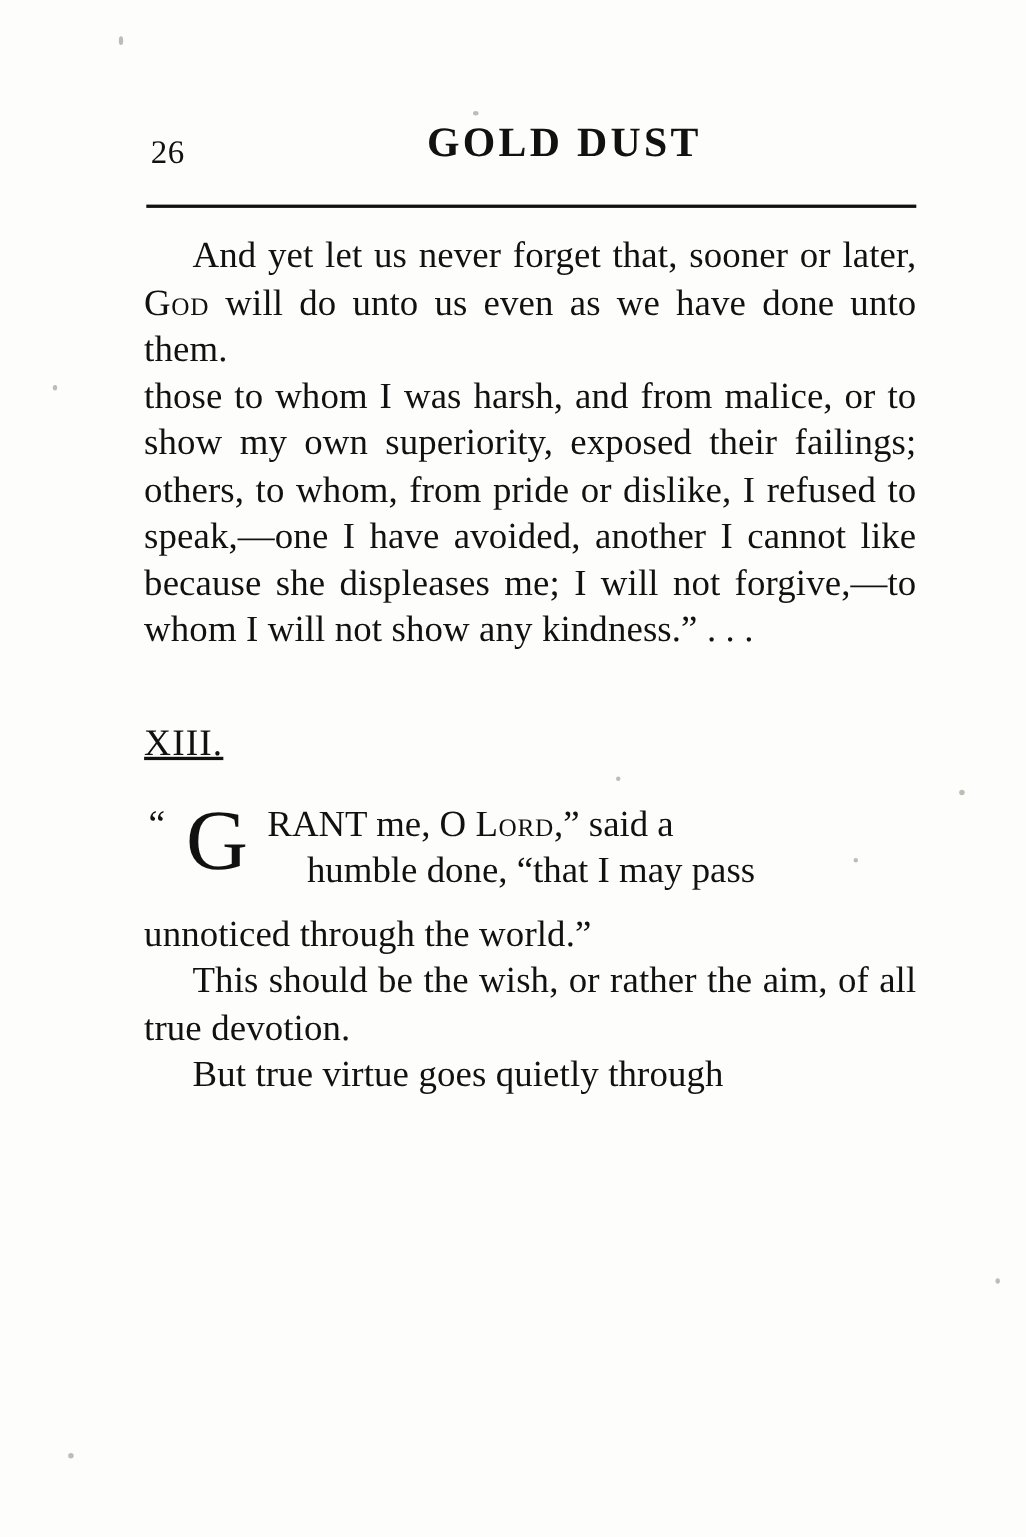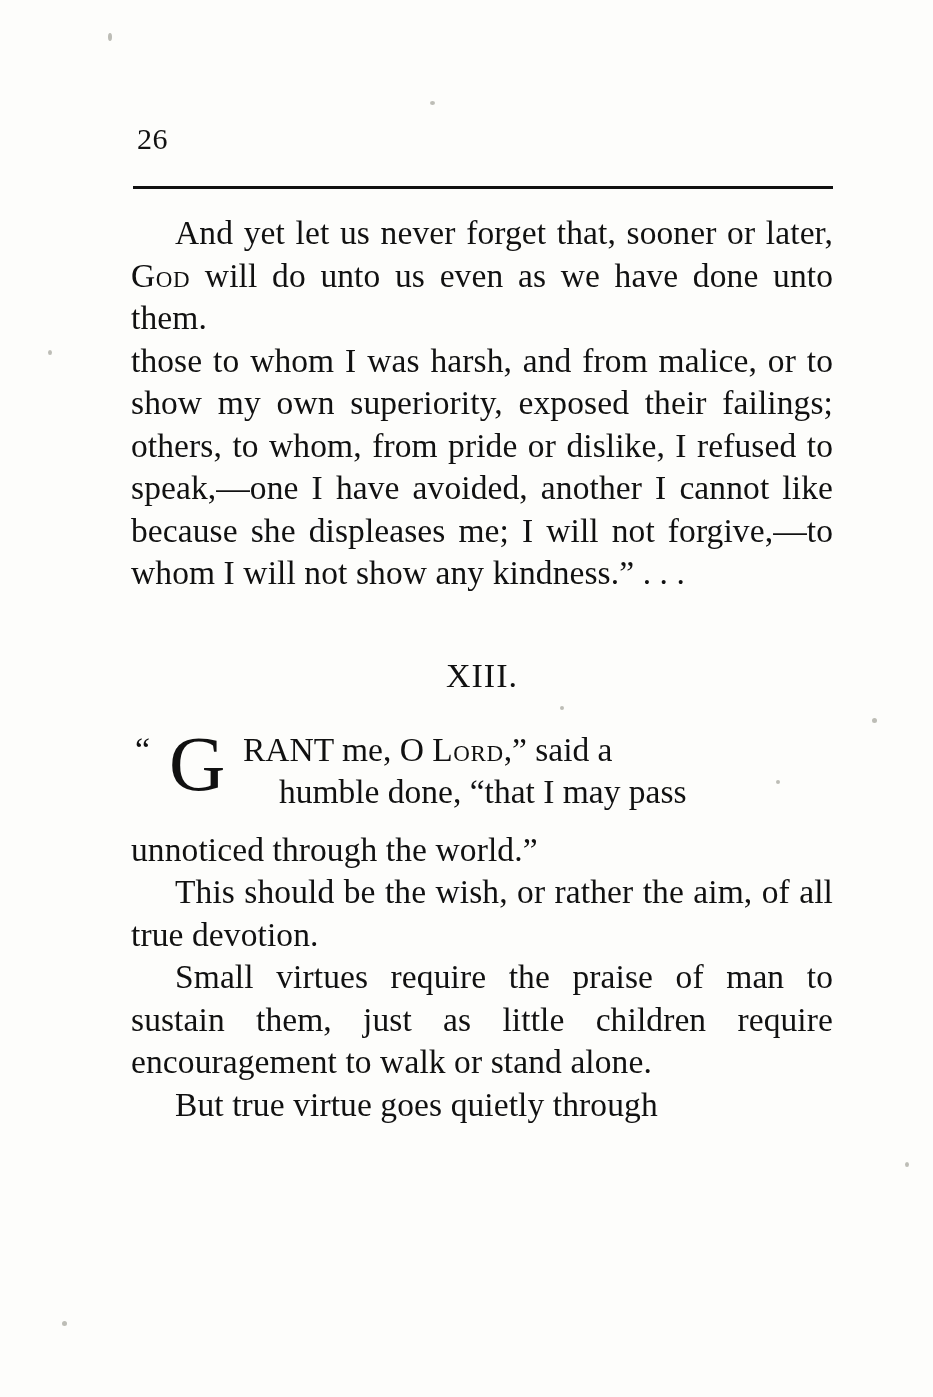--- a/index.html
+++ b/index.html
@@ -75,23 +75,23 @@
     text-indent: 44px;
   }
   .sc {
     font-variant: small-caps;
     letter-spacing: 0.6px;
   }
   .chapter-num {
     margin: 0;
     padding-top: 62px;
     padding-bottom: 34px;
-    text-align: center;
     font-size: 34px;
     letter-spacing: 1px;
+    text-decoration: underline;
   }
   .dropcap-block {
     position: relative;
     min-height: 96px;
   }
   .dropcap-block p {
     margin: 0;
     font-size: 33.5px;
     line-height: 42.5px;
     text-align: justify;
@@ -135,20 +135,21 @@
   <span class="speck" style="left:430px;top:101px;width:5px;height:4px;"></span>
   <span class="speck" style="left:48px;top:350px;width:4px;height:5px;"></span>
   <span class="speck" style="left:872px;top:718px;width:5px;height:5px;"></span>
   <span class="speck" style="left:560px;top:706px;width:4px;height:4px;"></span>
   <span class="speck" style="left:776px;top:780px;width:4px;height:4px;"></span>
   <span class="speck" style="left:62px;top:1321px;width:5px;height:5px;"></span>
   <span class="speck" style="left:905px;top:1162px;width:4px;height:5px;"></span>
 
   <div class="header">
     <div class="folio">26</div>
+    <div class="running-title">GOLD DUST</div>
   </div>
 
   <div class="rule"></div>
 
   <div class="body-col">
 
     <p class="para indent"><span>And yet let us never forget that, sooner or later, </span><span class="sc">God</span><span> will do unto us even as we have done unto them.</span></p>
 
     <p class="para">those to whom I was harsh, and from malice, or to show my own superiority, exposed their failings; others, to whom, from pride or dislike, I refused to speak,—one I have avoided, another I cannot like because she displeases me; I will not forgive,—to whom I will not show any kindness.” . . .</p>
 
@@ -158,18 +159,17 @@
       <span class="openquote">“</span>
       <span class="dropcap">G</span>
       <p class="dc-line1"><span>RANT  me,  O </span><span class="sc">Lord</span><span>,”  said  a</span></p>
       <p class="dc-line2">humble done, “that I may pass</p>
     </div>
 
     <p class="para after-drop">unnoticed through the world.”</p>
 
     <p class="para indent">This should be the wish, or rather the aim, of all true devotion.</p>
 
-    <p class="para indent">Small virtues require the praise of man to sustain them, just as little children require encouragement to walk or stand alone.</p>
 
     <p class="para indent">But true virtue goes quietly through</p>
 
   </div>
 </div>
 
 </body></html>

